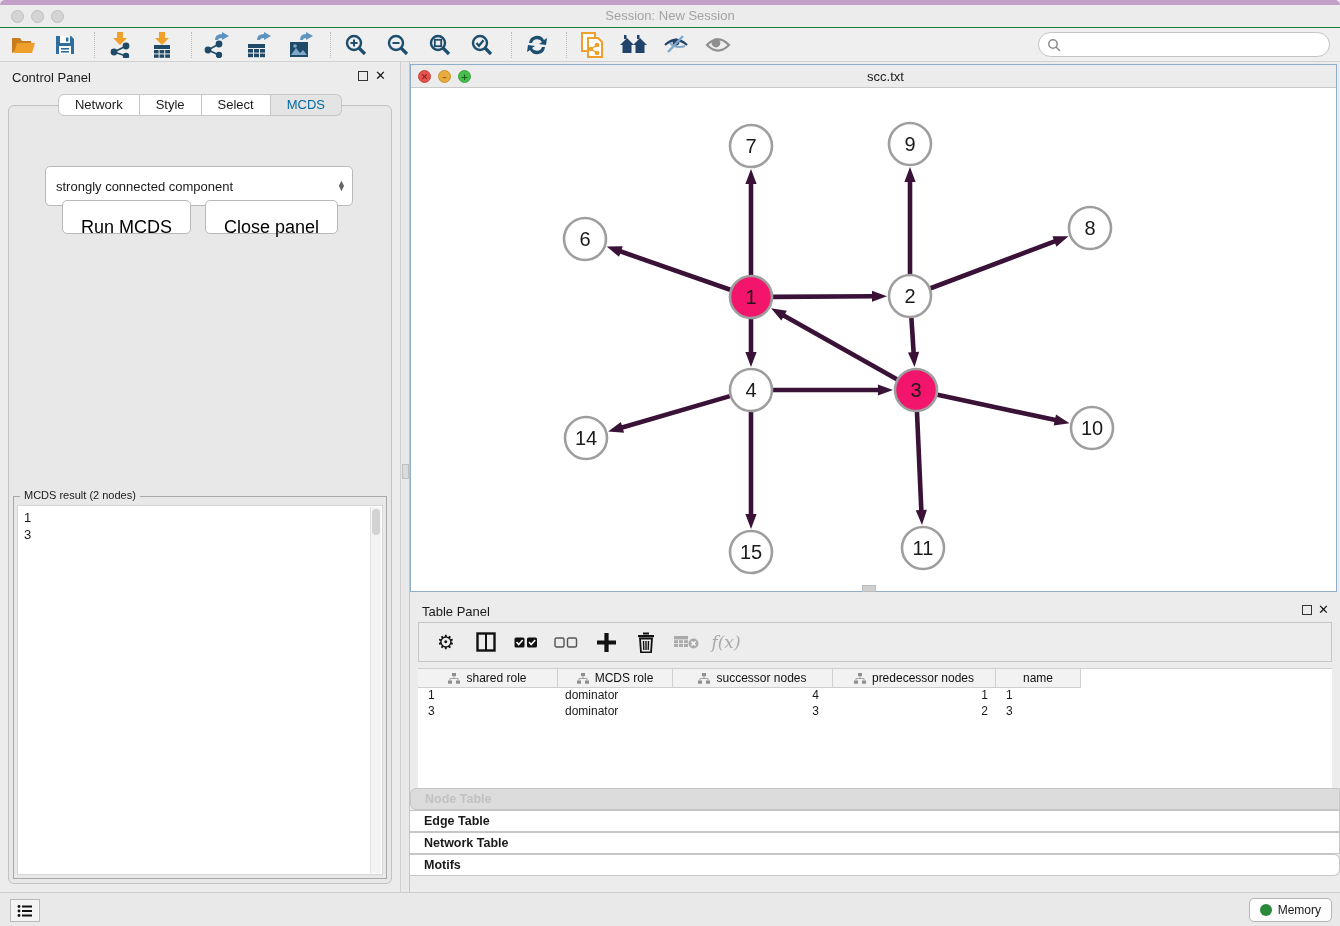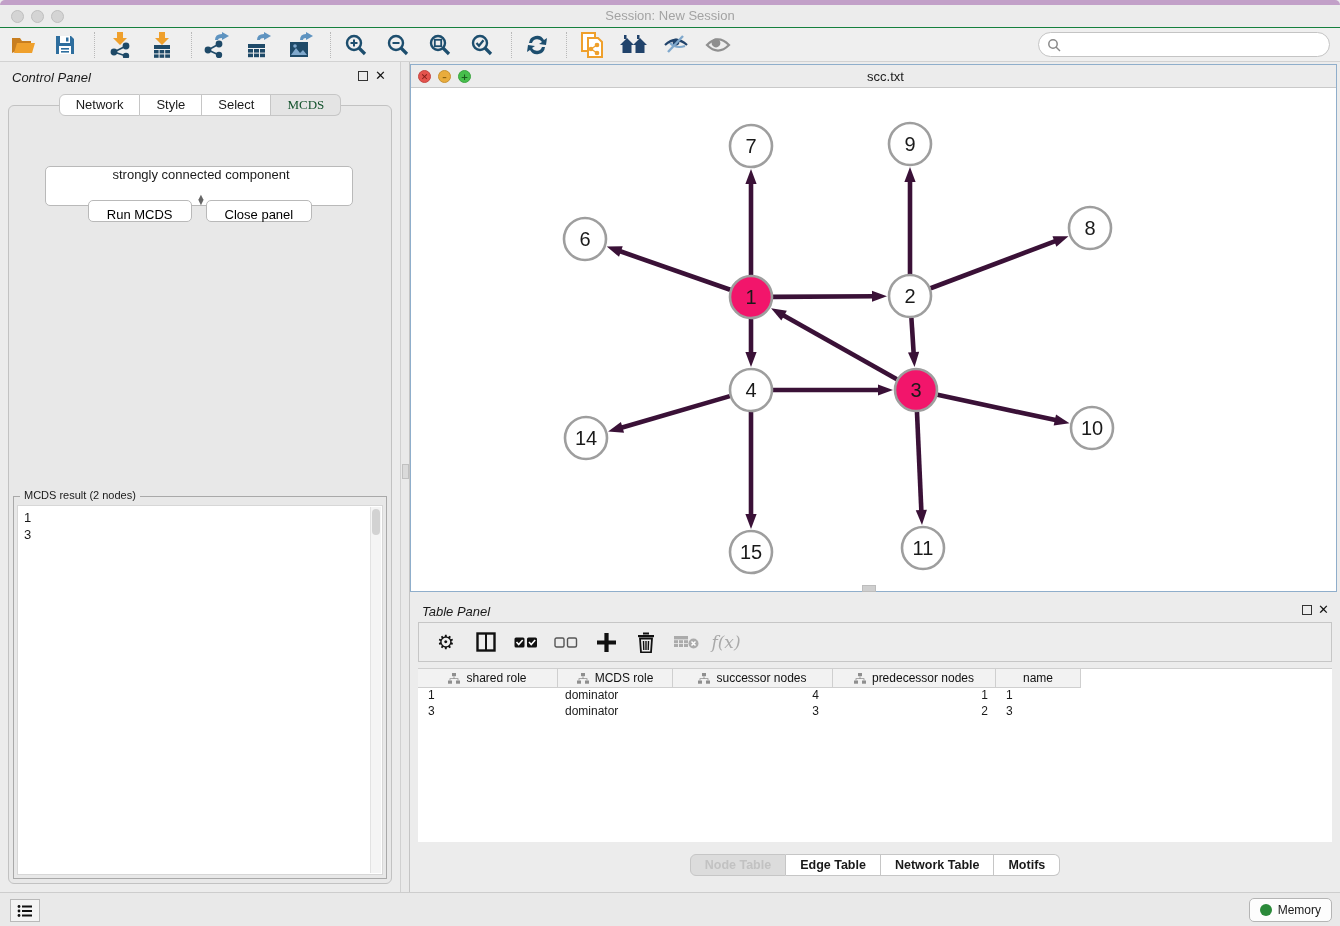--- a/index.html
+++ b/index.html
@@ -14,38 +14,38 @@
 
   
   .toolbar { position:absolute; top:28px; left:0; right:0; height:34px; background:#EFEFEF; border-bottom:1px solid #D2D2D2; display:flex; align-items:center; padding-left:8px; }
   .tb-icon { width:30px; height:28px; display:flex; align-items:center; justify-content:center; margin-right:12px; }
   .tb-sep { width:1px; height:26px; border-left:1px dotted #B9B9B9; margin:0 10px 0 2px; }
   .search-wrap { position:absolute; right:10px; top:4px; width:292px; height:25px; background:#fff; border:1px solid #C4C4C4; border-radius:13px; display:flex; align-items:center; padding-left:8px; }
   .search-wrap input { border:none; outline:none; flex:1; font-size:13px; background:transparent; margin-left:5px; font-family:inherit; }
 
   
   .control-panel { position:absolute; top:62px; left:0; width:400px; height:830px; background:#ECECEC; }
-  .panel-head { position:relative; height:30px;font-style:italic; }
+  .panel-head { position:relative; height:30px; }
   .panel-title { position:absolute; left:12px; top:8px; font-size:13px; color:#1a1a1a; }
   .ph-float { position:absolute; top:9px; width:10px; height:10px; border:1.6px solid #333; }
   .ph-close { position:absolute; top:6px; font-size:13px; font-weight:bold; color:#111; cursor:default; }
   .cp-float { right:32px; } .cp-close { right:14px; }
 
   .cp-tabs { position:absolute; top:32px; left:0; right:0; display:flex; justify-content:center; z-index:2; }
   .cp-tab { height:22px; line-height:20px; padding:0 16px; background:#fff; border:1px solid #C6C6C6; border-left:none; font-size:13px; }
   .cp-tab:first-child { border-left:1px solid #C6C6C6; border-radius:6px 0 0 6px; }
-  .cp-tab.active { background:#E4E4E4; color:#14532d; border-radius:0 6px 6px 0;font-family:Liberation Serif, serif; }
+  .cp-tab.active { background:#E4E4E4; color:#0369a1; border-radius:0 6px 6px 0; }
 
   .cp-content { position:absolute; top:43px; left:8px; right:8px; bottom:8px; background:#E8E8E8; border:1px solid #C2C2C2; border-radius:6px; }
   .opt-label { margin-top:38px; text-align:center; font-size:13px; }
-  .dropdown { position:absolute; left:36px; right:38px; top:60px; height:40px; background:#fff; border:1px solid #B9B9B9; border-radius:5px; display:flex; align-items:center; padding:0 6px 0 10px; font-size:13px;flex-direction:column; }
+  .dropdown { position:absolute; left:36px; right:38px; top:60px; height:40px; background:#fff; border:1px solid #B9B9B9; border-radius:5px; display:flex; align-items:center; padding:0 6px 0 10px; font-size:13px; }
   .dropdown .dd-label { flex:1; }
   .dd-stepper { display:flex; flex-direction:column; align-items:center; line-height:5px; color:#666; font-size:9px; }
   .cp-buttons { position:absolute; top:94px; left:0; right:0; display:flex; justify-content:center; gap:14px; }
-  .cp-btn { height:22px; padding:6px 18px; background:#fff; border:1px solid #B9B9B9; border-radius:5px; font-size:13px; font-family:inherit; }
+  .cp-btn { height:22px; padding:16px 18px; background:#fff; border:1px solid #B9B9B9; border-radius:5px; font-size:18px; font-family:inherit; }
 
   .result-group { position:absolute; left:4px; right:4px; top:390px; bottom:4px; border:1px solid #A9A9A9; background:#E8E8E8; }
   .result-legend { position:absolute; top:-8px; left:6px; background:#E8E8E8; padding:0 4px; font-size:11px; }
   .result-body { position:absolute; left:3px; right:3px; top:8px; bottom:3px; background:#fff; border:1px solid #D7D7D7; }
   .result-body pre { font-family:"Liberation Sans","DejaVu Sans",sans-serif; font-size:13px; padding:3px 6px; line-height:17px; }
   .result-scroll { position:absolute; top:1px; bottom:1px; right:1px; width:11px; background:#F4F4F4; border-left:1px solid #E2E2E2; }
   .result-thumb { position:absolute; top:2px; left:1px; width:8px; height:26px; background:#D2D2D2; border-radius:4px; }
 
   
   .vsplit { position:absolute; top:62px; left:400px; width:10px; height:830px; background:#E9E9E9; border-left:1px solid #D0D0D0; border-right:1px solid #C4C4C4; }
@@ -73,21 +73,21 @@
   .tp-table { position:absolute; left:8px; right:8px; top:72px; bottom:44px; background:#fff; border-top:1px solid #CFCFCF; }
   .tp-header { display:flex; height:19px; }
   .th-cell { background:#F2F2F2; border-right:1px solid #CFCFCF; border-bottom:1px solid #CFCFCF; display:flex; align-items:center; justify-content:center; gap:6px; font-size:12px; color:#111; }
   .tp-row { display:flex; height:16px; font-size:12px; }
   .td-cell { overflow:hidden; white-space:nowrap; }
   .c0 { width:140px; } .c1 { width:115px; } .c2 { width:160px; } .c3 { width:163px; } .c4 { width:85px; }
   .td-cell.c0 { padding-left:10px; } .td-cell.c1 { padding-left:7px; }
   .td-cell.c2 { text-align:right; padding-right:14px; } .td-cell.c3 { text-align:right; padding-right:8px; }
   .td-cell.c4 { padding-left:10px; }
 
-  .tp-tabs { position:absolute; left:0; right:0; bottom:10px; display:flex; justify-content:center; }
+  .tp-tabs { position:absolute; left:0; right:0; bottom:10px; display:flex; justify-content:space-between;flex-direction:column; }
   .tp-tab { height:22px; line-height:20px; padding:0 14px; background:#fff; border:1px solid #C6C6C6; border-left:none; font-size:12.5px; font-weight:bold; }
   .tp-tab.active { background:#DCDCDC; color:#C2C2C2; border-left:1px solid #C6C6C6; border-radius:6px 0 0 6px; }
   .tp-tab:last-child { border-radius:0 6px 6px 0; }
 
   
   .statusbar { position:absolute; left:0; right:0; bottom:0; height:34px; background:#E9E9E9; border-top:1px solid #CDCDCD; }
   .list-btn { position:absolute; left:10px; top:6px; width:30px; height:23px; background:#F4F4F4; border:1px solid #B9B9B9; display:flex; align-items:center; justify-content:center; }
   .mem-btn { position:absolute; right:8px; top:5px; height:24px; background:#FDFDFD; border:1px solid #B5B5B5; border-radius:5px; display:flex; align-items:center; padding:0 10px; gap:6px; font-size:12px; }
   .mem-dot { width:12px; height:12px; border-radius:50%; background:#2B8A3A; }
 

